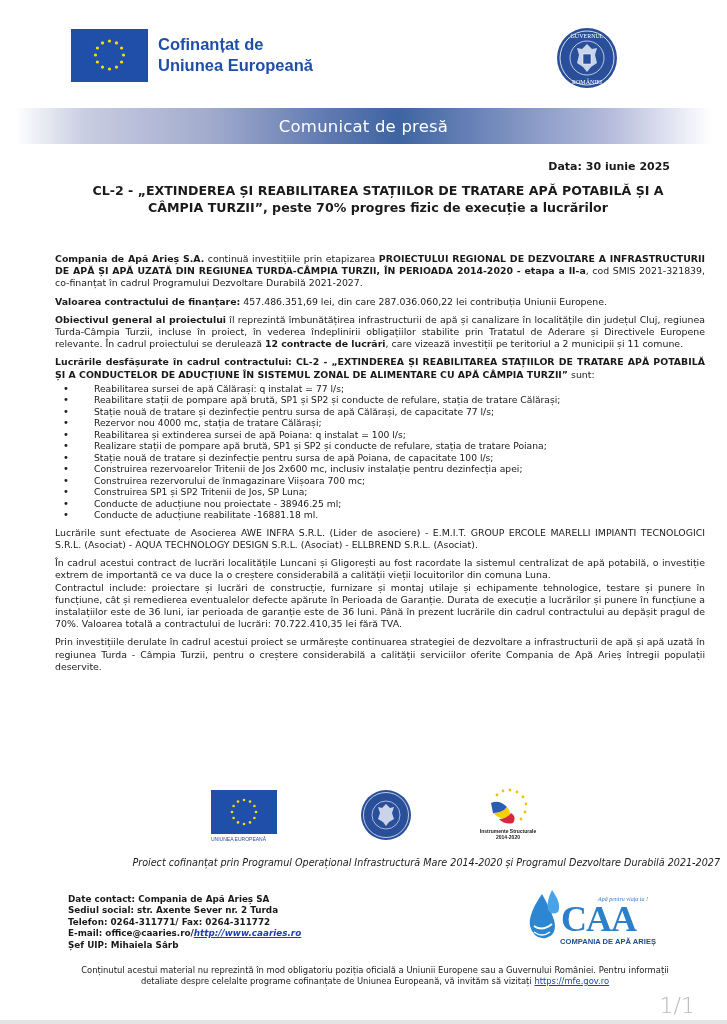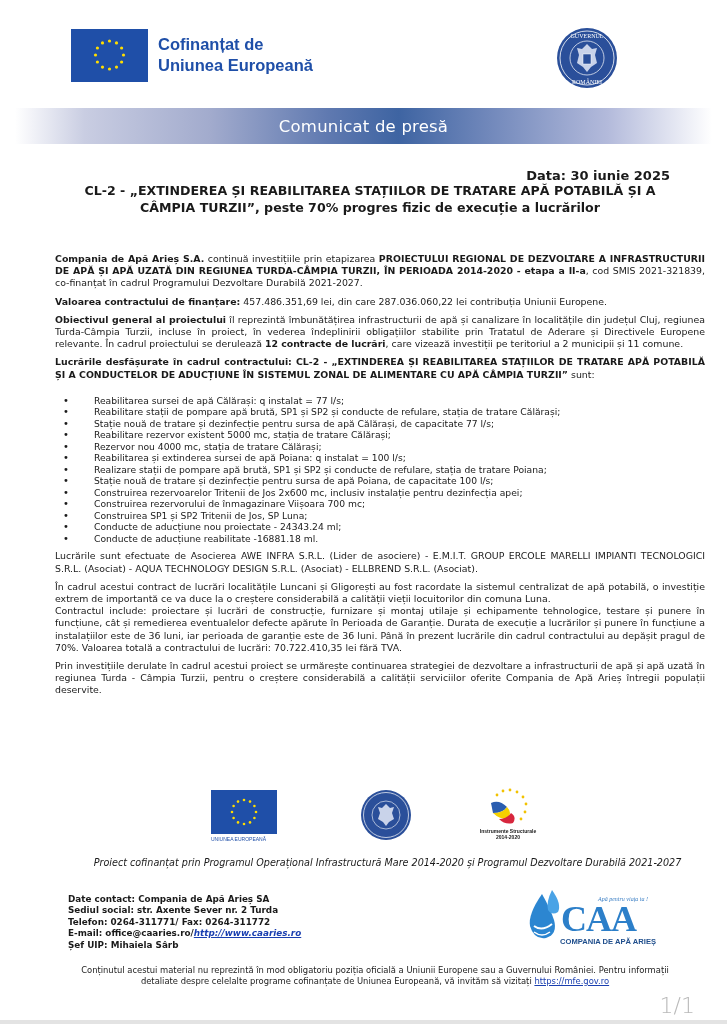--- a/index.html
+++ b/index.html
@@ -10,41 +10,41 @@
   .eu-flag { position: absolute; left: 71px; top: 29px; width: 77px; height: 53px; background: #1f4fa8; }
   .eu-flag svg { width: 100%; height: 100%; }
   .cofin-text { position: absolute; left: 158px; top: 34px; font-family: "Liberation Sans", sans-serif; font-weight: bold; font-size: 16.5px; line-height: 21px; color: #1f4fa8; }
   .gov-seal { position: absolute; left: 556px; top: 27px; width: 62px; height: 62px; }
 
   .press-bar { position: absolute; left: 15px; top: 108px; width: 697px; height: 36px;
     background: linear-gradient(90deg, rgba(255,255,255,0) 0%, #c9cde2 10%, #a2abcd 28%, #5f79b0 45%, #3e64a2 55%, #7188bb 68%, #b3badb 85%, rgba(255,255,255,0) 100%);
     display: flex; align-items: center; justify-content: center; }
   .press-title { font-family: "DejaVu Sans", sans-serif; font-size: 16.5px; color: #ffffff; font-weight: normal; letter-spacing: 0.2px; }
 
-  .date-line { position: absolute; right: 57px; top: 168px; font-size: 13px; font-weight: bold; }
-
-  .title { position: absolute; left: 70px; top: 183px; width: 600px; text-align: center; font-size: 12.6px; font-weight: bold; line-height: 16.8px; }
+  .date-line { position: absolute; right: 57px; top: 160px; font-size: 11px; font-weight: bold; }
+
+  .title { position: absolute; left: 78px; top: 183px; width: 600px; text-align: center; font-size: 12.6px; font-weight: bold; line-height: 16.8px; }
 
   .body { position: absolute; left: 55px; top: 253px; width: 650px; font-size: 9.4px; line-height: 12.2px; text-align: justify; }
   .body p { margin-bottom: 6px; }
   .body b { font-weight: bold; }
 
   .bullets { list-style: none; margin: 2px 0 6px 0; padding: 0; }
   .bullets li { position: relative; padding-left: 31px; margin-left: 8px; line-height: 11.5px; font-size: 9.2px; }
   .bullets li::before { content: "\2022"; position: absolute; left: 0; top: 0; font-size: 10px; }
 
   .logos { position: absolute; left: 0; top: 785px; width: 727px; height: 60px; }
   .eu-small { position: absolute; left: 211px; top: 5px; width: 66px; height: 44px; background: #1f4fa8; }
   .eu-small svg { width: 100%; height: 100%; }
   .eu-small-label { position: absolute; left: 211px; top: 51px; font-size: 5px; color: #1f4fa8; font-family: "Liberation Sans", sans-serif; }
   .gov-small { position: absolute; left: 360px; top: 4px; width: 52px; height: 52px; }
   .is-logo { position: absolute; left: 485px; top: 2px; width: 46px; height: 40px; }
   .is-label { position: absolute; left: 478px; top: 43px; width: 60px; font-size: 5px; text-align: center; font-weight: bold; font-family: "Liberation Sans", sans-serif; line-height: 6px; }
 
-  .cofin-line { position: absolute; left: 55px; top: 857px; width: 665px; text-align: center; font-size: 9.6px; font-style: italic; }
+  .cofin-line { position: absolute; left: 55px; top: 857px; width: 665px; text-align: right; font-size: 9.6px; font-style: italic; }
 
   .contact { position: absolute; left: 68px; top: 894px; font-size: 8.8px; line-height: 11.4px; font-weight: bold; }
   .contact a { color: #1a3fb0; text-decoration: underline; font-style: italic; }
 
   .caa-logo { position: absolute; left: 520px; top: 888px; width: 150px; height: 60px; }
   .caa-tag { position: absolute; left: 598px; top: 896px; font-size: 6px; font-style: italic; color: #3a7ec4; font-family: "Liberation Serif", serif; }
   .caa-big { position: absolute; left: 561px; top: 900px; font-family: Liberation Serif, serif; font-weight: bold; font-size: 36px; color: #2c7fc9; letter-spacing: -1px; line-height: 38px; }
   .caa-sub { position: absolute; left: 560px; top: 937px; font-family: "Liberation Sans", sans-serif; font-weight: bold; font-size: 7.6px; color: #1f4e8c; }
 
   .disclaimer { position: absolute; left: 70px; top: 965px; width: 610px; text-align: center; font-size: 8.4px; line-height: 11px; }
@@ -100,34 +100,33 @@
 
 <div class="title">
   <div>CL-2 - „EXTINDEREA ȘI REABILITAREA STAȚIILOR DE TRATARE APĂ POTABILĂ ȘI A</div>
   <div><span>CÂMPIA TURZII”</span><span>, peste 70% progres fizic de execuție a lucrărilor</span></div>
 </div>
 
 <div class="body">
   <p><b>Compania de Apă Arieș S.A.</b><span> continuă investițiile prin etapizarea </span><b>PROIECTULUI REGIONAL DE DEZVOLTARE A INFRASTRUCTURII DE APĂ ȘI APĂ UZATĂ DIN REGIUNEA TURDA-CÂMPIA TURZII, ÎN PERIOADA 2014-2020 - etapa a II-a</b><span>, cod SMIS  2021-321839, co-finanțat în cadrul Programului Dezvoltare Durabilă 2021-2027.</span></p>
   <p><b>Valoarea contractului de finanțare:</b><span> 457.486.351,69 lei, din care 287.036.060,22 lei contribuția Uniunii Europene.</span></p>
   <p><b>Obiectivul general al proiectului</b><span> îl reprezintă îmbunătățirea infrastructurii de apă și canalizare în localitățile din județul Cluj, regiunea Turda-Câmpia Turzii, incluse în proiect, în vederea îndeplinirii obligațiilor stabilite prin Tratatul de Aderare și Directivele Europene relevante.  În cadrul proiectului se derulează </span><b>12 contracte de lucrări</b><span>, care vizează investiții pe teritoriul a 2 municipii și 11 comune.</span></p>
-  <p style="margin-bottom:14px"><b>Lucrările desfășurate în cadrul contractului: CL-2 - „EXTINDEREA ȘI REABILITAREA STAȚIILOR DE TRATARE APĂ POTABILĂ ȘI A CONDUCTELOR DE ADUCȚIUNE ÎN SISTEMUL ZONAL DE ALIMENTARE CU APĂ CÂMPIA TURZII”</b><span> sunt:</span></p>
+  <p style="margin-bottom:2px"><b>Lucrările desfășurate în cadrul contractului: CL-2 - „EXTINDEREA ȘI REABILITAREA STAȚIILOR DE TRATARE APĂ POTABILĂ ȘI A CONDUCTELOR DE ADUCȚIUNE ÎN SISTEMUL ZONAL DE ALIMENTARE CU APĂ CÂMPIA TURZII”</b><span> sunt:</span></p>
   <ul class="bullets">
     <li>Reabilitarea sursei de apă Călărași: q instalat = 77 l/s;</li>
     <li>Reabilitare stații de pompare apă brută, SP1 și SP2 și conducte de refulare, stația de tratare Călărași;</li>
     <li>Stație nouă de tratare și dezinfecție pentru sursa de apă Călărași, de capacitate 77 l/s;</li>
-    <li>Reabilitare rezervor existent 5000 mc, stația de tratare Călărași;</li>
     <li>Rezervor nou 4000 mc, stația de tratare Călărași;</li>
     <li>Reabilitarea și extinderea sursei de apă Poiana: q instalat = 100 l/s;</li>
     <li>Realizare stații de pompare apă brută, SP1 și SP2 și conducte de refulare, stația de tratare Poiana;</li>
     <li>Stație nouă de tratare și dezinfecție pentru sursa de apă Poiana, de capacitate 100 l/s;</li>
     <li>Construirea rezervoarelor Tritenii de Jos 2x600 mc, inclusiv instalație pentru dezinfecția apei;</li>
     <li>Construirea rezervorului de înmagazinare Viișoara 700 mc;</li>
     <li>Construirea SP1 și SP2 Tritenii de Jos, SP Luna;</li>
-    <li>Conducte de aducțiune nou proiectate - 24343.24 ml;</li>
+    <li>Conducte de aducțiune nou proiectate - 38946.25 ml;</li>
     <li>Conducte de aducțiune reabilitate -16881.18 ml.</li>
   </ul>
   <p>Lucrările sunt efectuate de Asocierea AWE INFRA S.R.L. (Lider de asociere) - E.M.I.T. GROUP ERCOLE MARELLI IMPIANTI TECNOLOGICI  S.R.L. (Asociat) - AQUA TECHNOLOGY DESIGN  S.R.L. (Asociat) - ELLBREND  S.R.L. (Asociat).</p>
   <p style="margin-bottom:0">În cadrul acestui contract de lucrări localitățile Luncani și Gligorești au fost racordate la sistemul centralizat de apă potabilă, o investiție extrem de importantă ce va duce la o creștere considerabilă a calității vieții locuitorilor din comuna Luna.</p>
   <p>Contractul include: proiectare și lucrări de construcție, furnizare și montaj utilaje și echipamente tehnologice, testare și punere în funcțiune, cât și remedierea eventualelor defecte apărute în Perioada de Garanție. Durata de execuție a lucrărilor și punere în funcțiune a instalațiilor este de 36 luni, iar perioada de garanție este de 36 luni. Până în prezent lucrările din cadrul contractului au depășit pragul de 70%. Valoarea totală a contractului de lucrări: 70.722.410,35 lei fără TVA.</p>
   <p>Prin investițiile derulate în cadrul acestui proiect se urmărește continuarea strategiei de dezvoltare a infrastructurii de apă și apă uzată în regiunea Turda - Câmpia Turzii, pentru o creștere considerabilă a calității serviciilor oferite Compania de Apă Arieș întregii populații deservite.</p>
 </div>
 
 <div class="logos">
   <div class="eu-small">

